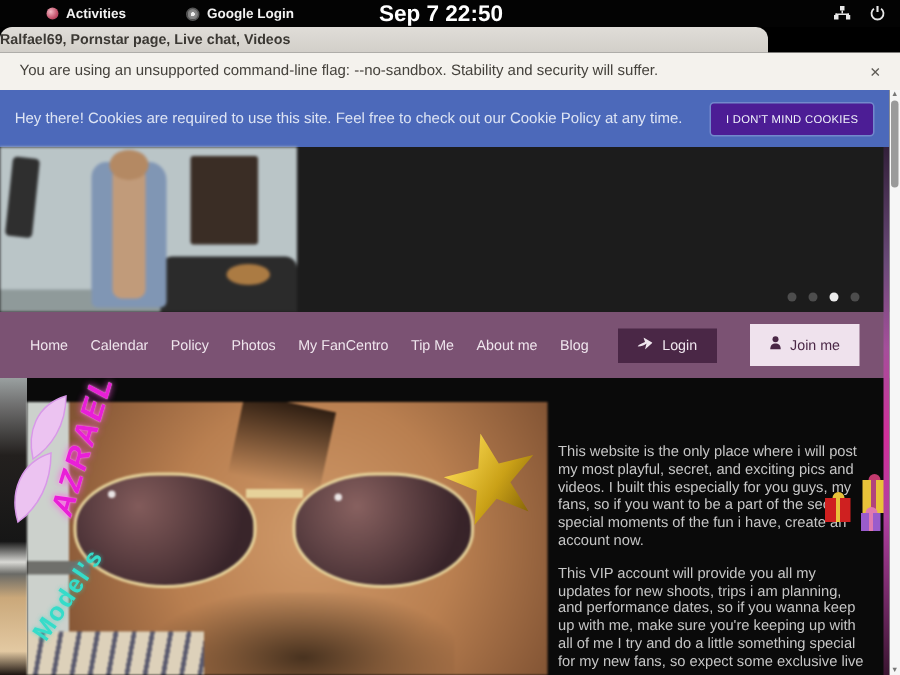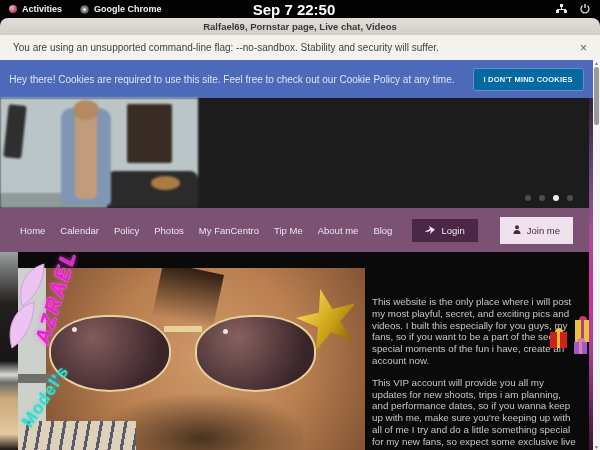--- a/index.html
+++ b/index.html
@@ -3,56 +3,56 @@
 <meta charset="utf-8">
 <style>
   * { margin:0; padding:0; box-sizing:border-box; }
   html,body { width:600px; height:450px; overflow:hidden; background:#000;
               font-family:"Liberation Sans", sans-serif; }
 
   
   .topbar { position:absolute; left:0; top:0; width:600px; height:18px;
             background:#030303; color:#fff; display:flex; align-items:center; }
   .tb-item { display:flex; align-items:center; gap:5px; font-size:9px;
-             font-weight:bold; color:#f2f2f2; padding:0 9px; height:100%; }
+             font-weight:bold; color:#f2f2f2; padding:0 9px; height:100%;margin-left:22px; }
   .act-dot { width:8px; height:8px; border-radius:50%;
              background:radial-gradient(circle at 35% 35%, #f2b9c4, #c2506a 60%, #8e2f47); }
   .chrome-dot { width:9px; height:9px; border-radius:50%;
                 background:radial-gradient(circle at 50% 50%, #efefef 25%, #8e8e8e 30%, #6f6f6f); border:1px solid #555; }
   .tb-clock { position:absolute; left:0; right:12px; text-align:center; font-size:15px;
               font-weight:bold; pointer-events:none; }
   .tb-right { margin-left:auto; display:flex; align-items:center; gap:13px; padding-right:10px; }
   .tb-right svg { display:block; }
 
   
-  .titlebar { position:absolute; left:0; top:18px; width:600px; height:17px;
+  .titlebar { position:absolute; left:0; top:18px; width:512px; height:17px;
               background:linear-gradient(#e0ddd8,#d2cfc9);
-              border-radius:8px 8px 0 0; display:flex; align-items:center; justify-content:center;
+              border-radius:8px 8px 0 0; display:flex; align-items:center; 
               font-size:9.5px; font-weight:bold; color:#3b3833; }
   .infobar { position:absolute; left:0; top:35px; width:600px; height:25px;
              background:#f4f2ed; display:flex; align-items:center; padding:0 13px;
              font-size:10px; color:#45423c; }
   .infobar .close { margin-left:auto; font-size:12px; color:#5f5c56; cursor:default;
                     line-height:1; }
 
   
   .viewport { position:absolute; left:0; top:60px; width:600px; height:390px; background:#0a0a0a; }
   .scrollbar { position:absolute; right:0; top:0; width:7px; height:390px; background:#f6f6f6;
                display:flex; flex-direction:column; align-items:center; }
   .sb-arrow { font-size:5px; color:#777; line-height:6px; }
   .sb-thumb { width:5px; height:58px; background:#9a9a9a; border-radius:3px; margin-top:1px; }
   .sb-arrow.down { margin-top:auto; }
   .content { position:absolute; left:0; top:0; width:593px; height:390px; overflow:hidden; }
 
   
   .cookiebar { position:absolute; left:0; top:0; width:593px; height:38px; background:#4c69ba;
                display:flex; align-items:center; justify-content:center; gap:18px; }
   .cookie-msg { font-size:10px; color:#dde4f4; }
-  .cookie-btn { background:#0369a1; border:1px solid #7289cc; border-radius:3px; color:#f2f5fc;
-                font-size:7.5px; font-weight:bold; padding:6px 10px; letter-spacing:.2px; cursor:pointer; }
+  .cookie-btn { background:#4c1d95; border:1px solid #7289cc; border-radius:3px; color:#f2f5fc;
+                font-size:7.5px; font-weight:normal; padding:6px 10px; letter-spacing:.2px; cursor:pointer; }
 
   
   .hero { position:absolute; left:0; top:38px; width:593px; height:110px; background:#1c1c1c; }
   .hero-photo { position:absolute; left:0; top:0; width:198px; height:110px; overflow:hidden;
                 background:#b9c5c8; filter:blur(1px) saturate(.9); }
   .h-floor  { position:absolute; left:0; bottom:0; width:100%; height:14%; background:#8e9a9a; }
   .h-lamp   { position:absolute; left:3%; top:6%; width:9%; height:48%; background:#2f2f2f;
               border-radius:3px; transform:rotate(6deg); }
   .h-window { position:absolute; left:64%; top:5%; width:23%; height:54%; background:#3b2d24; border-radius:2px; }
   .h-couch  { position:absolute; right:0; bottom:0; width:46%; height:34%; background:#2b2b2b;
@@ -140,21 +140,21 @@
 </head>
 <body>
 
 <div class="topbar">
   <div class="tb-item">
     <span class="act-dot"></span>
     <span>Activities</span>
   </div>
   <div class="tb-item">
     <span class="chrome-dot"></span>
-    <span>Google Chrome</span>
+    <span>Google Login</span>
   </div>
   <div class="tb-clock">Sep 7 22:50</div>
   <div class="tb-right">
     <span>
       <svg width="11" height="10" viewBox="0 0 11 10">
           <g fill="#e8e8e8">
             <rect x="4" y="0" width="3" height="3"></rect>
             <rect x="0" y="6" width="3" height="3"></rect>
             <rect x="8" y="6" width="3" height="3"></rect>
             <path d="M5 3h1v2H5z"></path>

